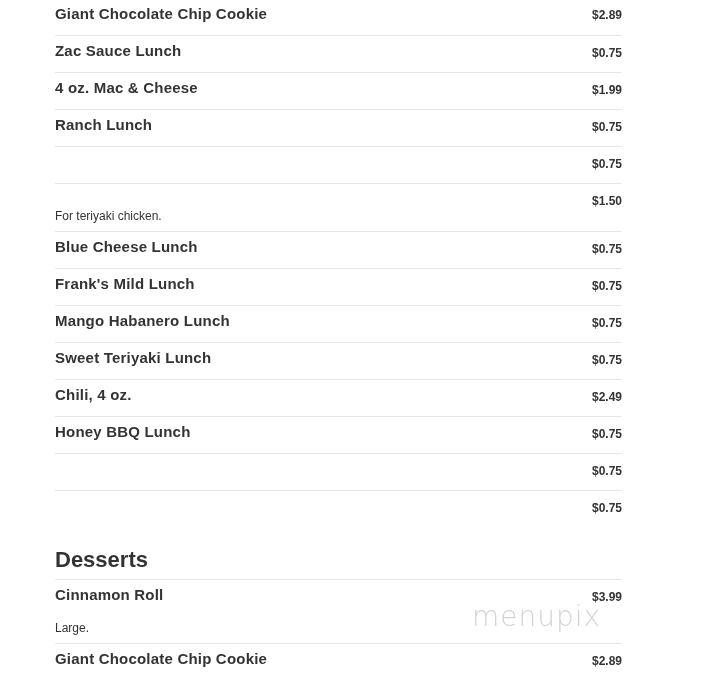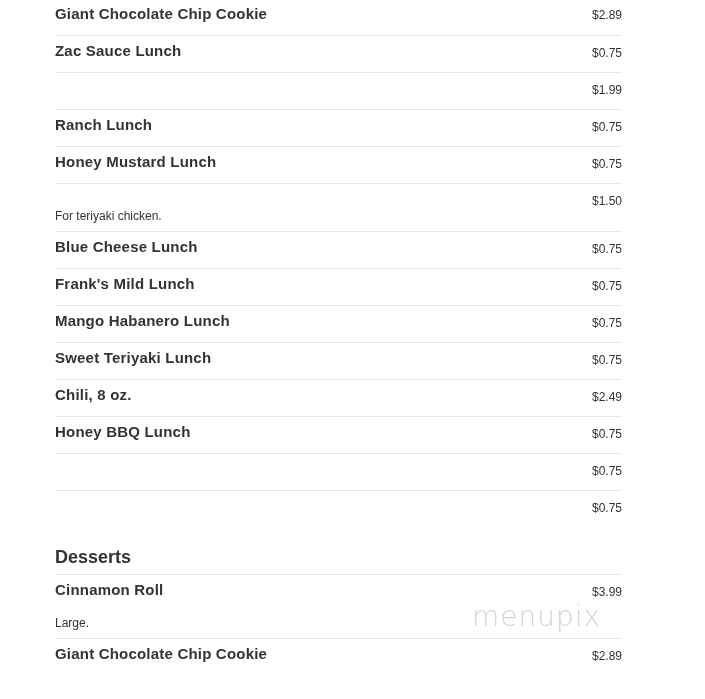--- a/index.html
+++ b/index.html
@@ -3,46 +3,46 @@
 <meta charset="utf-8">
 <style>
   html, body { margin:0; padding:0; background:#fff; }
   body { width:705px; height:699px; overflow:hidden; position:relative;
          font-family:"Liberation Sans", sans-serif; color:#333; }
   .menu { position:absolute; left:55px; top:0; width:567px; }
   .row { border-bottom:1px solid #e6e6e6; padding:7px 0 8px 0; position:relative; min-height:21px; }
   .row.first { padding-top:6px; }
   .name { font-size:15px; font-weight:bold; color:#333; line-height:16px; letter-spacing:0.2px; }
   .desc { font-size:12px; color:#333; margin-top:18px; line-height:14px; }
-  .price { position:absolute; right:0; top:10px; font-size:12px; font-weight:normal; color:#333; }
+  .price { position:absolute; right:0; top:10px; font-size:12px; font-weight:bold; color:#333; }
   .row.first .price { top:8px; }
-  .section-title { font-size:18px; font-weight:bold; color:#333; padding:20px 0 6px 0; border-bottom:1px solid #e6e6e6; }
+  .section-title { font-size:22px; font-weight:bold; color:#333; padding:20px 0 6px 0; border-bottom:1px solid #e6e6e6; }
   .watermark { position:absolute; left:472px; top:600px; font-size:28px; color:#d4d4d4; letter-spacing:1px; font-family:"DejaVu Sans", sans-serif; font-weight:200; }
 </style>
 </head>
 <body>
 
 <div class="menu">
   <div class="row first">
     <div class="name">Giant Chocolate Chip Cookie</div>
     <div class="price">$2.89</div>
   </div>
   <div class="row">
     <div class="name">Zac Sauce Lunch</div>
     <div class="price">$0.75</div>
   </div>
   <div class="row">
+    <div class="name">4 oz. Mac &amp; Cheese</div>
     <div class="price">$1.99</div>
   </div>
   <div class="row">
     <div class="name">Ranch Lunch</div>
     <div class="price">$0.75</div>
   </div>
   <div class="row">
-    <div class="name">Honey Mustard Lunch</div>
     <div class="price">$0.75</div>
   </div>
   <div class="row">
     <div class="desc">For teriyaki chicken.</div>
     <div class="price">$1.50</div>
   </div>
   <div class="row">
     <div class="name">Blue Cheese Lunch</div>
     <div class="price">$0.75</div>
   </div>
@@ -52,21 +52,21 @@
   </div>
   <div class="row">
     <div class="name">Mango Habanero Lunch</div>
     <div class="price">$0.75</div>
   </div>
   <div class="row">
     <div class="name">Sweet Teriyaki Lunch</div>
     <div class="price">$0.75</div>
   </div>
   <div class="row">
-    <div class="name">Chili, 8 oz.</div>
+    <div class="name">Chili, 4 oz.</div>
     <div class="price">$2.49</div>
   </div>
   <div class="row">
     <div class="name">Honey BBQ Lunch</div>
     <div class="price">$0.75</div>
   </div>
   <div class="row">
     <div class="price">$0.75</div>
   </div>
   <div class="row" style="border-bottom:none;">

